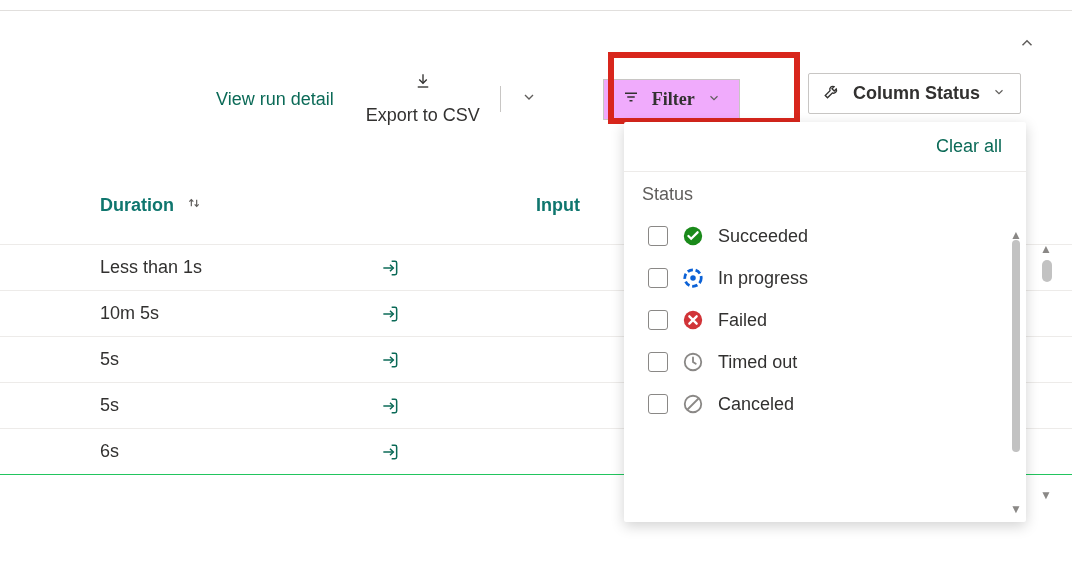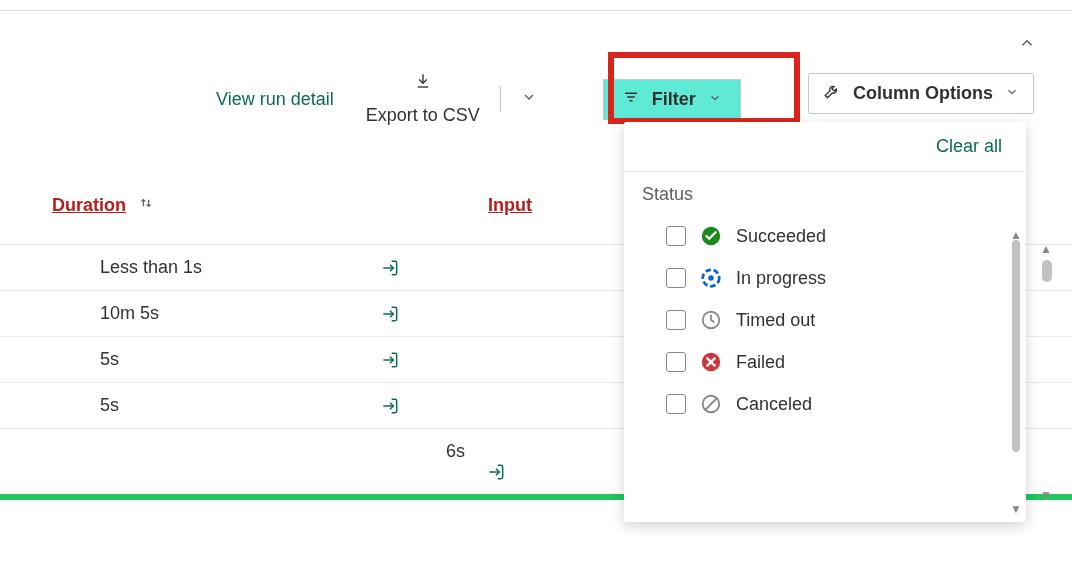--- a/index.html
+++ b/index.html
@@ -56,26 +56,27 @@
     margin: 0 2px;
   }
   .chev-down-small {
     color: #605e5c;
     cursor: pointer;
   }
   .filter-btn {
     display: flex;
     align-items: center;
     gap: 12px;
-    background: #5eead4;
+    background: #f0abfc;
     border: 1px solid #c8c6c4;
     padding: 8px 18px;
     cursor: pointer;
     font-weight: 600;
     color: #323130;
+    font-family: Liberation Serif, serif;
   }
   .highlight-box {
     position: absolute;
     border: 6px solid #d8261c;
     pointer-events: none;
     left: 608px;
     top: 52px;
     width: 192px;
     height: 72px;
   }
@@ -95,36 +96,35 @@
     top: 73px;
   }
   .table {
     position: absolute;
     left: 0;
     right: 0;
     top: 195px;
   }
   .thead {
     display: flex;
-    padding-left: 52px;
+    padding-left: 100px;
     font-weight: 600;
-    color: #b91c1c;
+    color: #0f766e;
     margin-bottom: 28px;
-    text-decoration: underline;
   }
   .th-duration { width: 280px; display: flex; align-items: center; gap: 12px; }
   .th-input { width: 200px; text-align: right; }
   .sort-arrows { color: #605e5c; }
   .row {
     display: flex;
     align-items: center;
     padding: 12px 0 12px 100px;
     border-top: 1px solid #edebe9;
   }
-  .row:last-child { border-bottom: 6px solid #22c55e; flex-direction: column; }
+  .row:last-child { border-bottom: 1px solid #22c55e; }
   .cell-duration { width: 280px; color: #323130; }
   .cell-input { width: 200px; color: #0b6a57; }
   .input-icon svg { display: block; }
   .dropdown {
     position: absolute;
     left: 624px;
     top: 122px;
     width: 402px;
     height: 400px;
     background: #ffffff;
@@ -137,22 +137,21 @@
     padding: 14px 24px 14px 0;
     color: #0b6a57;
     cursor: pointer;
     border-bottom: 1px solid #edebe9;
   }
   .status-header {
     padding: 12px 0 10px 18px;
     color: #605e5c;
   }
   .status-list {
-    padding-left: 18px;
-    margin-left: 24px;
+    padding-left: 24px;
   }
   .status-item {
     display: flex;
     align-items: center;
     gap: 14px;
     padding: 10px 0;
   }
   .checkbox {
     width: 20px;
     height: 20px;
@@ -257,21 +256,21 @@
     </span>
   </div>
 </div>
 
 <div class="column-options-btn">
   <span>
     <svg width="18" height="18" viewBox="0 0 24 24" fill="none" stroke="#323130" stroke-width="1.8">
         <path d="M14.7 6.3a4 4 0 0 0-5.3 5.3L3 18l3 3 6.4-6.4a4 4 0 0 0 5.3-5.3L15 12l-3-3 2.7-2.7z"></path>
       </svg>
   </span>
-  <span>Column Options</span>
+  <span>Column Status</span>
   <span>
     <svg width="14" height="14" viewBox="0 0 24 24" fill="none" stroke="#605e5c" stroke-width="2">
         <polyline points="6 9 12 15 18 9"></polyline>
       </svg>
   </span>
 </div>
 
 <div class="highlight-box"></div>
 
 <div class="table">
@@ -369,36 +368,36 @@
             <circle cx="12" cy="12" r="3" fill="#0b61d6"></circle>
           </svg>
       </div>
       <div class="status-label">In progress</div>
     </div>
 
     <div class="status-item">
       <div class="checkbox"></div>
       <div class="status-icon">
         <svg width="22" height="22" viewBox="0 0 24 24">
-            <circle cx="12" cy="12" r="9" fill="none" stroke="#8a8886" stroke-width="2"></circle>
-            <path d="M12 7v5l3 2" stroke="#8a8886" stroke-width="2" fill="none" stroke-linecap="round"></path>
+            <circle cx="12" cy="12" r="10" fill="#d13438"></circle>
+            <path d="M8 8l8 8M16 8l-8 8" stroke="#fff" stroke-width="2.5" stroke-linecap="round"></path>
           </svg>
       </div>
-      <div class="status-label">Timed out</div>
+      <div class="status-label">Failed</div>
     </div>
 
     <div class="status-item">
       <div class="checkbox"></div>
       <div class="status-icon">
         <svg width="22" height="22" viewBox="0 0 24 24">
-            <circle cx="12" cy="12" r="10" fill="#d13438"></circle>
-            <path d="M8 8l8 8M16 8l-8 8" stroke="#fff" stroke-width="2.5" stroke-linecap="round"></path>
+            <circle cx="12" cy="12" r="9" fill="none" stroke="#8a8886" stroke-width="2"></circle>
+            <path d="M12 7v5l3 2" stroke="#8a8886" stroke-width="2" fill="none" stroke-linecap="round"></path>
           </svg>
       </div>
-      <div class="status-label">Failed</div>
+      <div class="status-label">Timed out</div>
     </div>
 
     <div class="status-item">
       <div class="checkbox"></div>
       <div class="status-icon">
         <svg width="22" height="22" viewBox="0 0 24 24">
             <circle cx="12" cy="12" r="9" fill="none" stroke="#8a8886" stroke-width="2"></circle>
             <line x1="6" y1="18" x2="18" y2="6" stroke="#8a8886" stroke-width="2"></line>
           </svg>
       </div>

